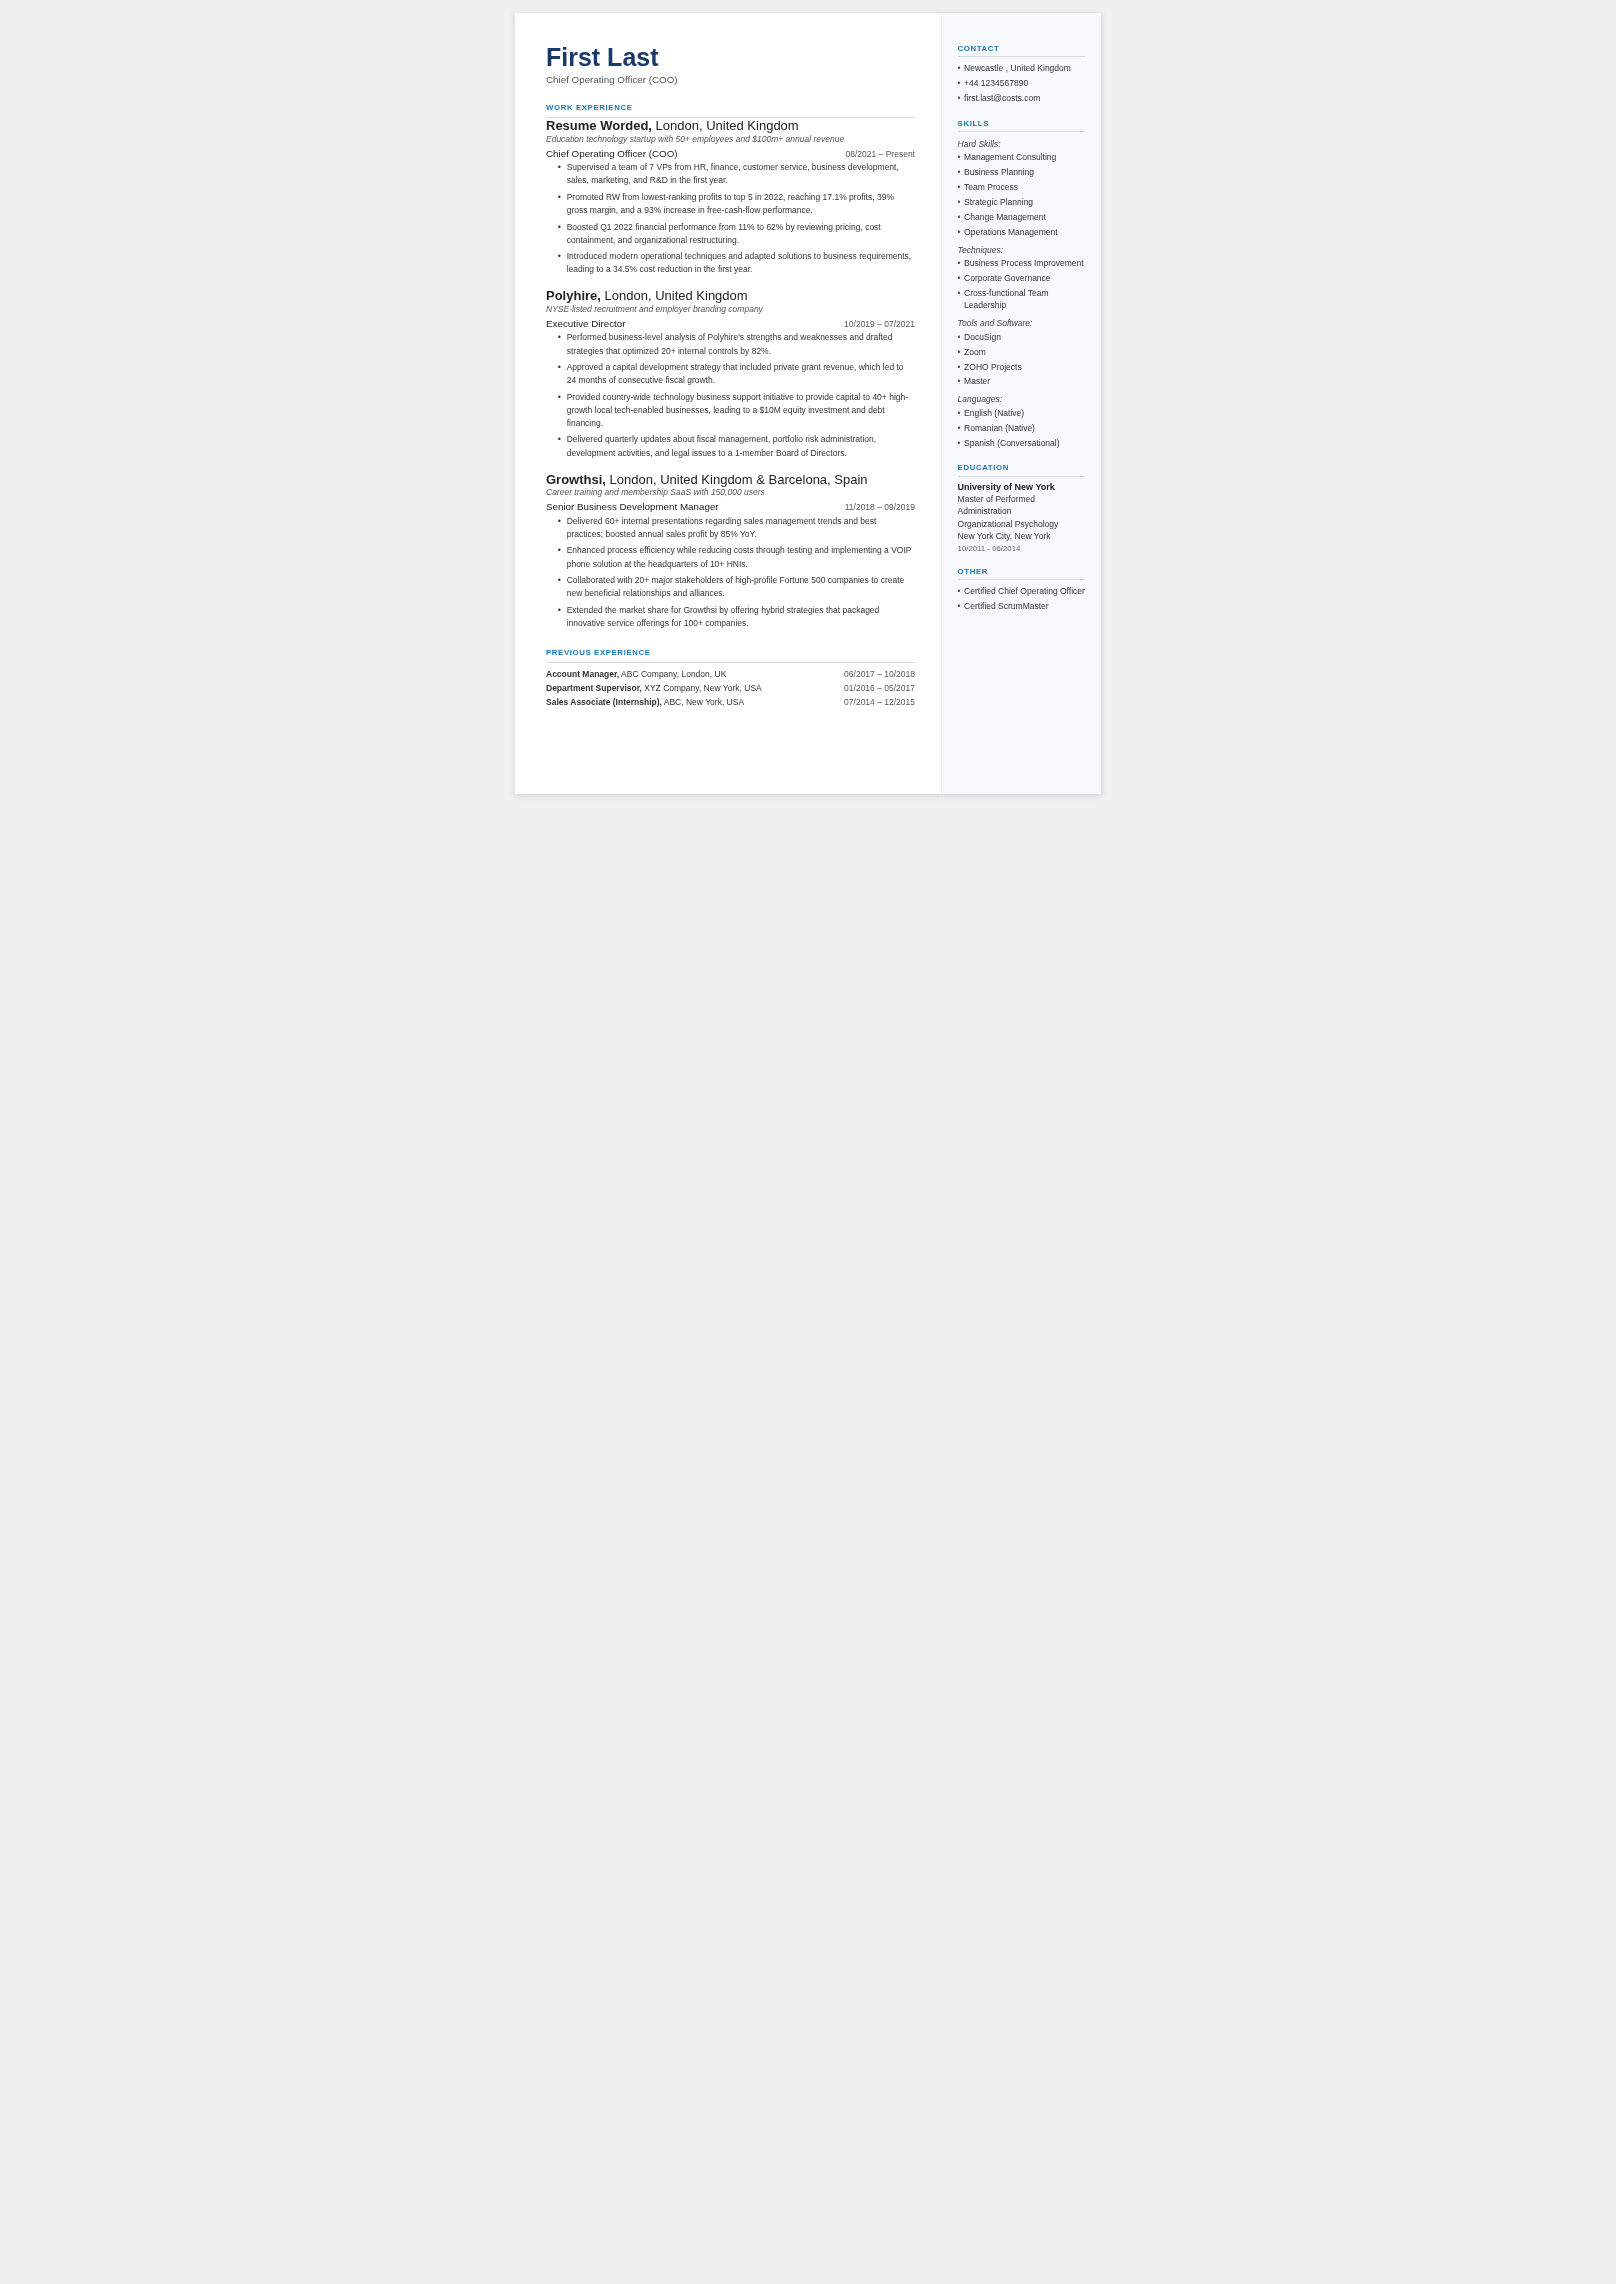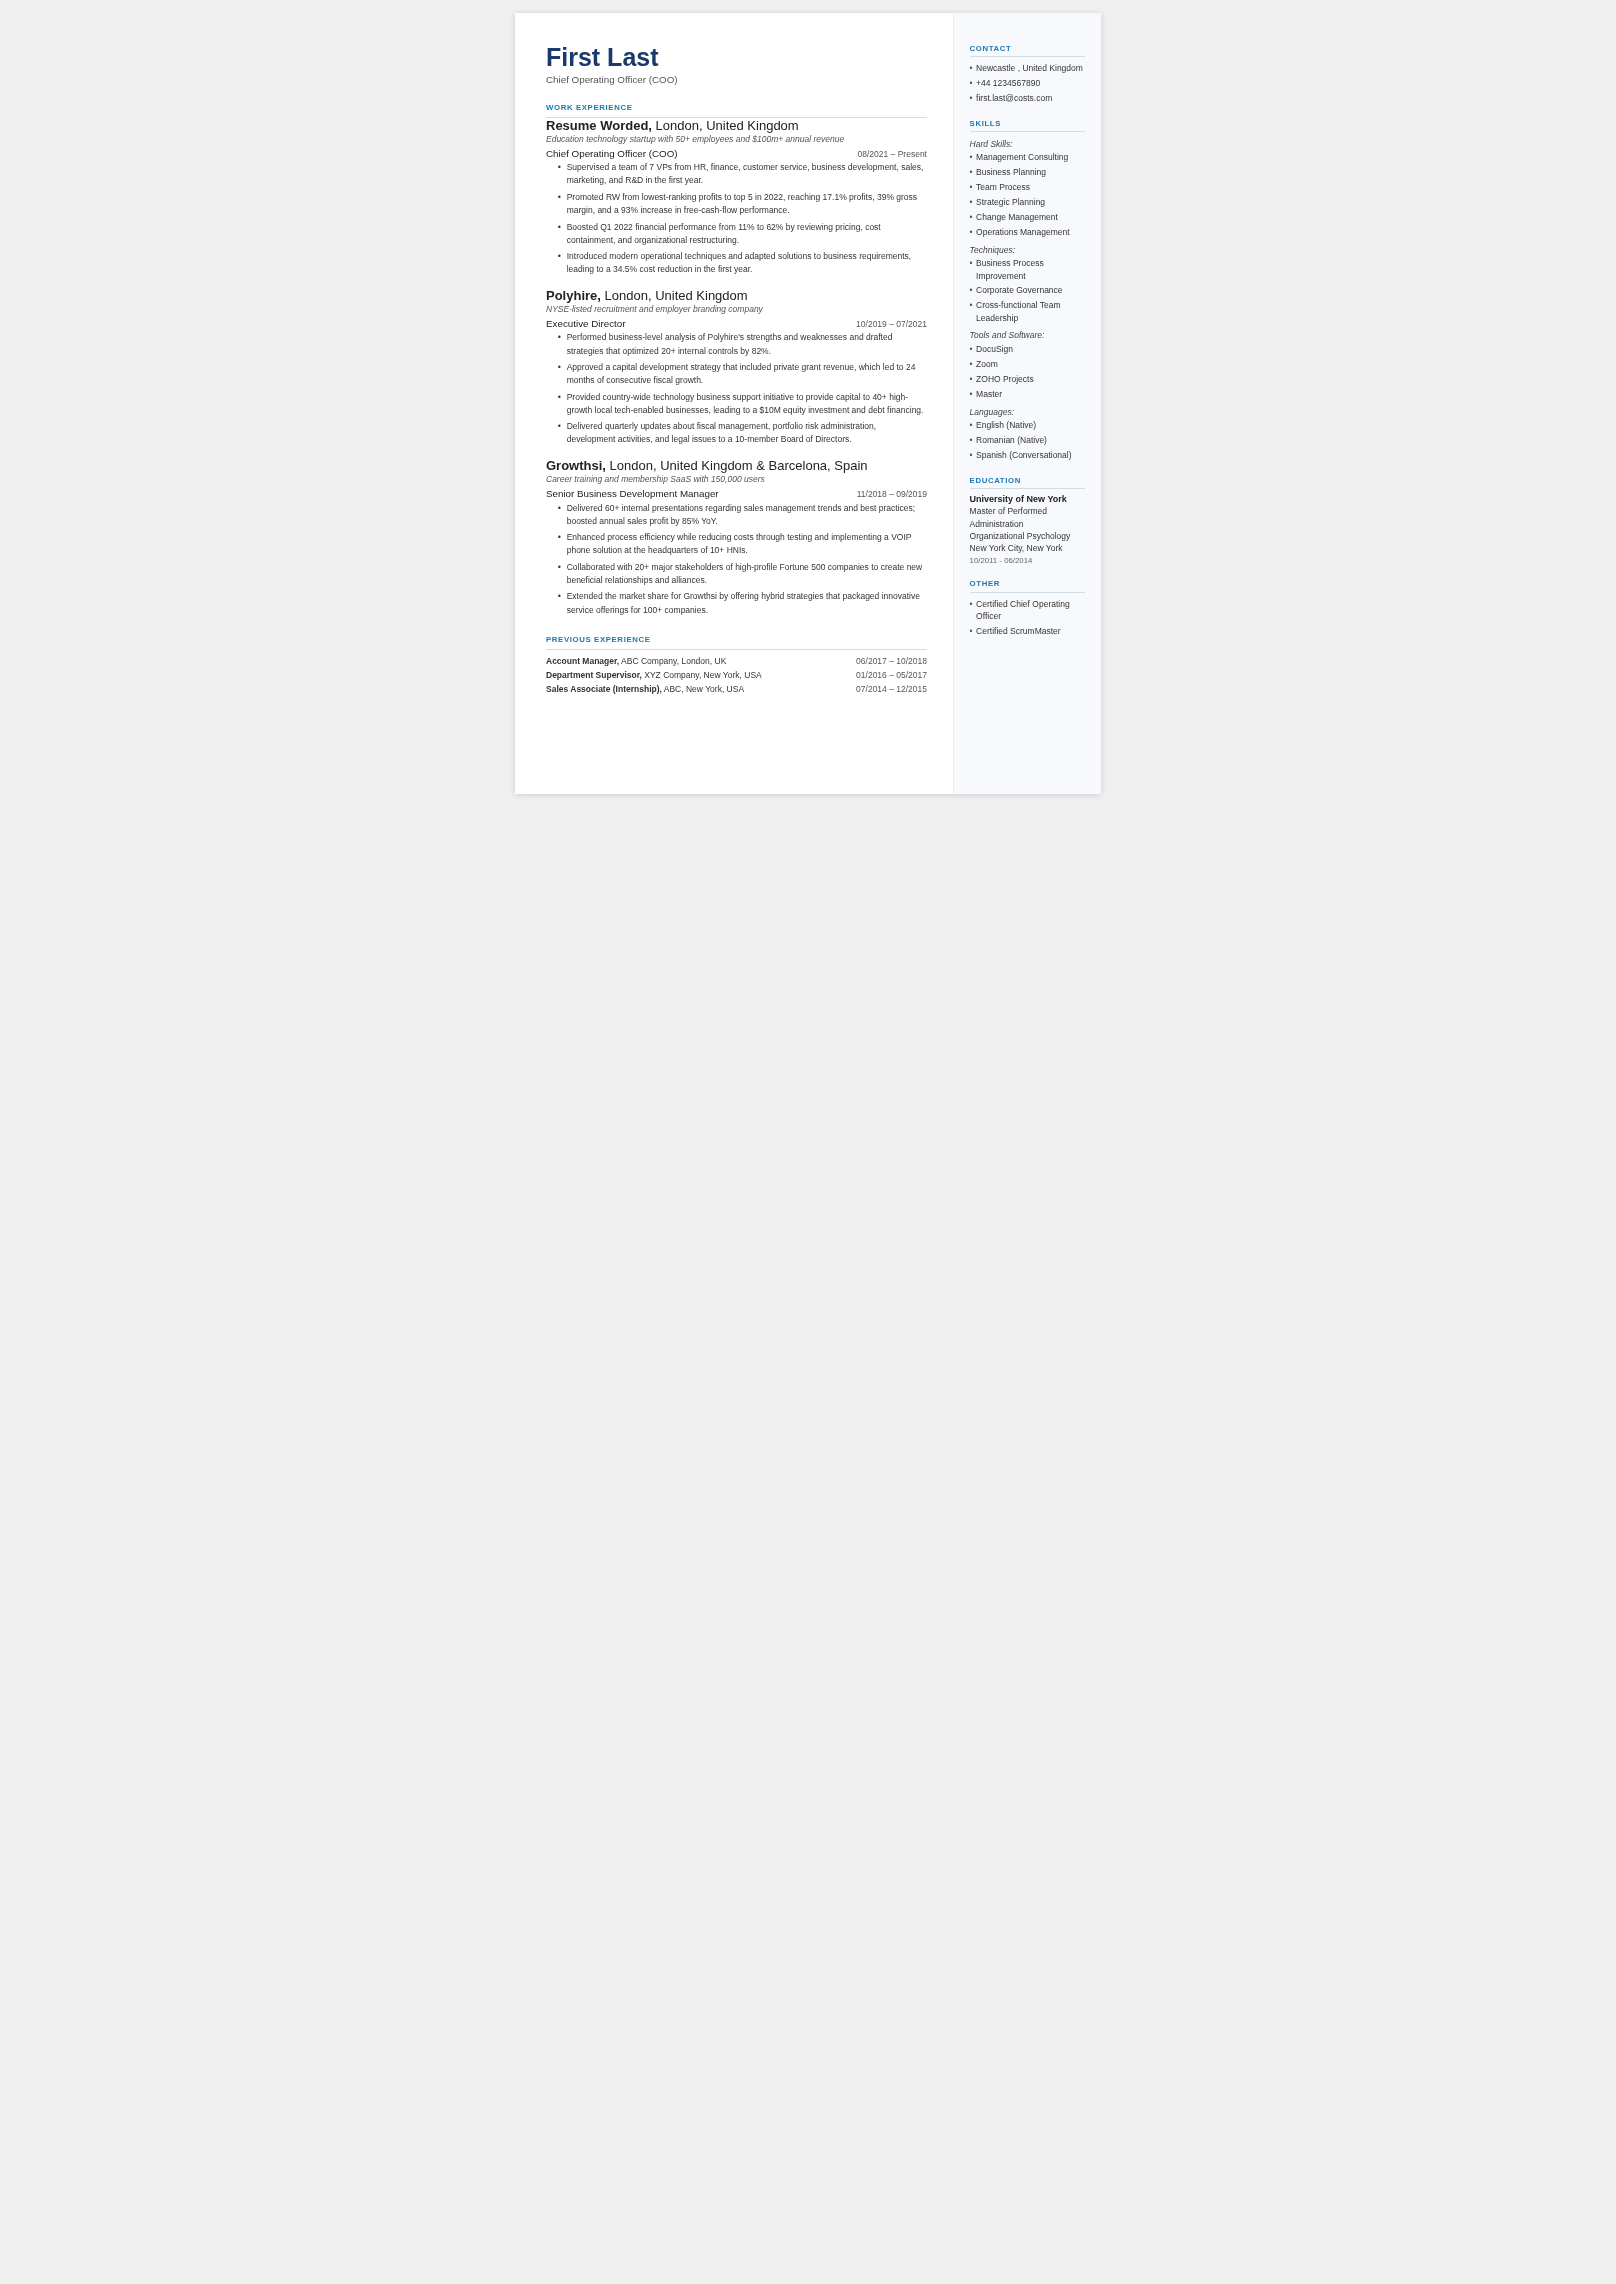--- a/index.html
+++ b/index.html
@@ -17,21 +17,21 @@
       display: flex;
       flex-direction: row;
       min-height: 781px;
       box-shadow: 0 1.3px 6.5px rgba(0,0,0,0.15);
     }
     .main-col {
       flex: 1;
       padding: 31px 26px 31px 31px;
     }
     .sidebar {
-      width: 148px;
+      width: 160px;
       background: #f7f9fc;
       padding: 31px 15.6px 31px 15.6px;
       border-left: 0.7px solid #e8edf3;
     }
 
     
     .name {
       font-size: 25px;
       font-weight: 800;
       color: #1a3a6b;
@@ -212,21 +212,21 @@
           <div class="company-name"><strong>Polyhire,</strong><span> London, United Kingdom</span></div>
           <div class="company-tagline">NYSE-listed recruitment and employer branding company</div>
           <div class="job-row">
             <span class="job-title">Executive Director</span>
             <span class="job-dates">10/2019 – 07/2021</span>
           </div>
           <ul class="bullet-list">
             <li>Performed business-level analysis of Polyhire's strengths and weaknesses and drafted strategies that optimized 20+ internal controls by 82%.</li>
             <li>Approved a capital development strategy that included private grant revenue, which led to 24 months of consecutive fiscal growth.</li>
             <li>Provided country-wide technology business support initiative to provide capital to 40+ high-growth local tech-enabled businesses, leading to a $10M equity investment and debt financing.</li>
-            <li>Delivered quarterly updates about fiscal management, portfolio risk administration, development activities, and legal issues to a 10-member Board of Directors.</li>
+            <li>Delivered quarterly updates about fiscal management, portfolio risk administration, development activities, and legal issues to a 1-member Board of Directors.</li>
           </ul>
         </div>
         <div class="work-entry">
           <div class="company-name"><strong>Growthsi,</strong><span> London, United Kingdom &amp; Barcelona, Spain</span></div>
           <div class="company-tagline">Career training and membership SaaS with 150,000 users</div>
           <div class="job-row">
             <span class="job-title">Senior Business Development Manager</span>
             <span class="job-dates">11/2018 – 09/2019</span>
           </div>
           <ul class="bullet-list">

